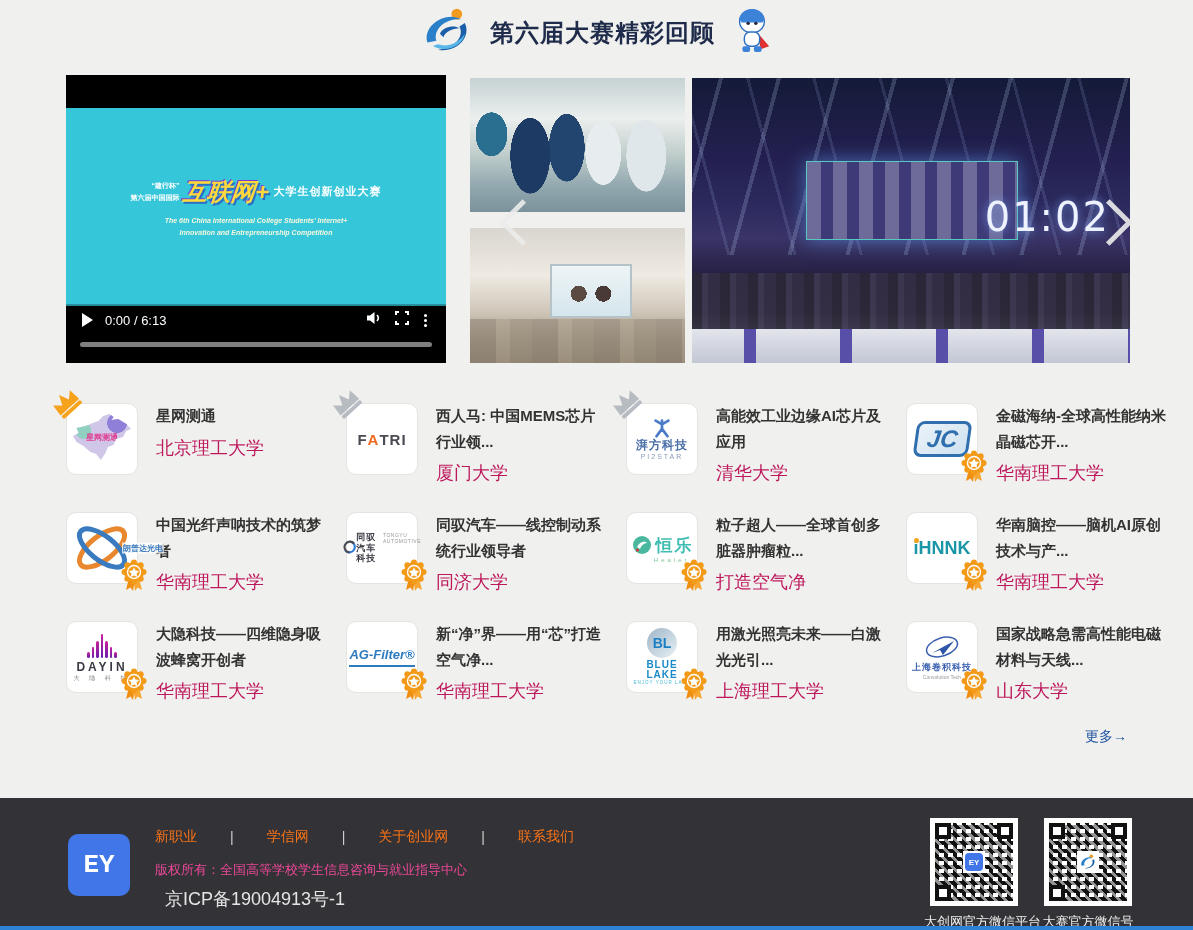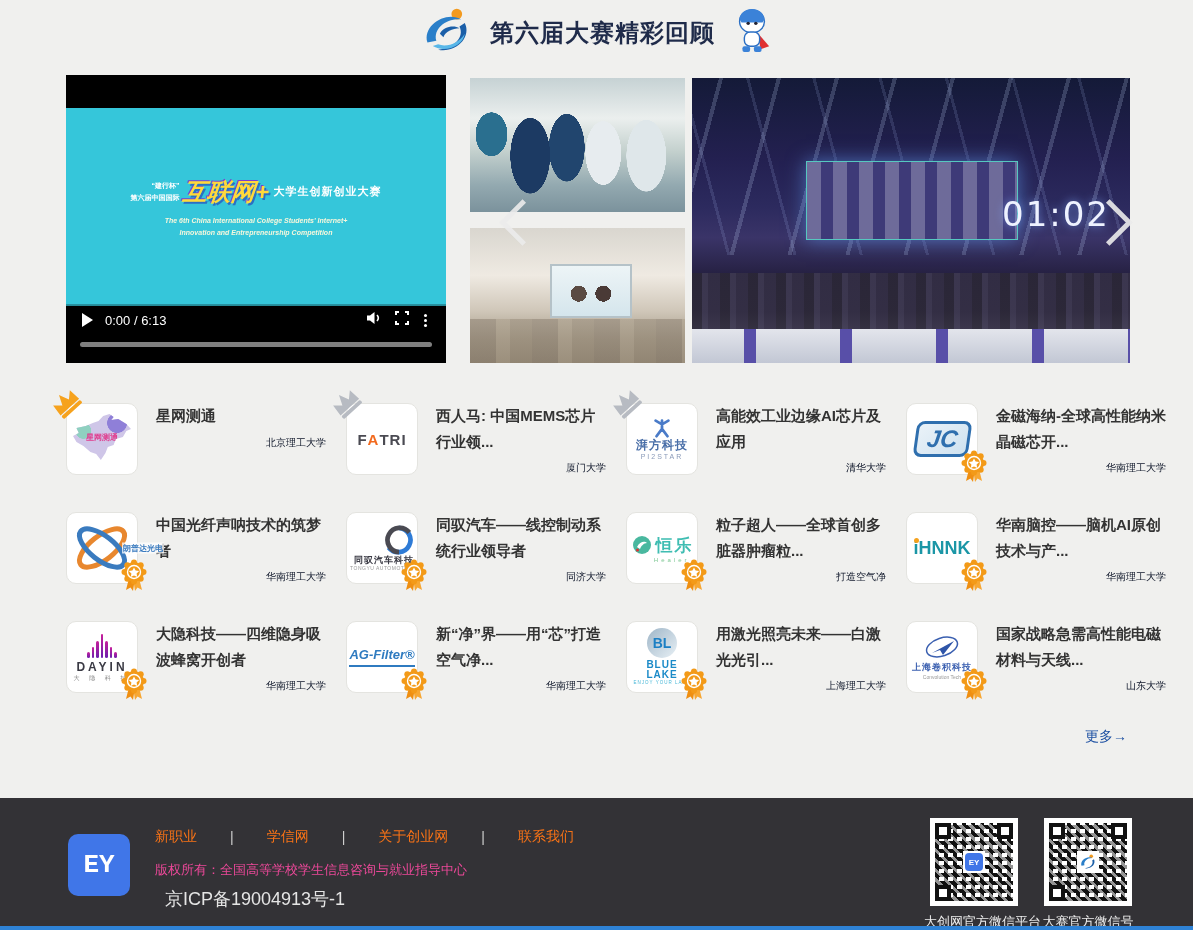--- a/index.html
+++ b/index.html
@@ -53,54 +53,54 @@
       background:repeating-linear-gradient(105deg,transparent 0 26px,rgba(200,220,255,.20) 26px 30px,transparent 30px 56px),
                  repeating-linear-gradient(75deg,transparent 0 34px,rgba(180,200,255,.14) 34px 37px,transparent 37px 64px);}
   .stage-screen{position:absolute;left:26%;top:29%;width:48%;height:27%;background:#3e3a78;
       border:1px solid #56c8c0;box-shadow:0 0 18px rgba(90,140,220,.7);
       background-image:repeating-linear-gradient(90deg,rgba(255,255,255,.25) 0 14px,transparent 14px 26px);}
   .stage-crowd{position:absolute;left:0;right:0;bottom:32px;height:58px;opacity:.92;
       background:repeating-linear-gradient(90deg,#2b2737 0 10px,#3d3850 10px 16px,#332e44 16px 28px);}
   .stage-tables{position:absolute;left:0;right:0;bottom:0;height:34px;
       background:repeating-linear-gradient(90deg,transparent 0 52px,#584fa8 52px 64px,transparent 64px 96px),
                  linear-gradient(180deg,#e3e5ec,#c2c7d4);}
-  .stage-timer{position:absolute;right:20px;top:116px;color:#eef2ff;font-size:34px;letter-spacing:2px;
+  .stage-timer{position:absolute;right:20px;top:116px;color:#eef2ff;font-size:40px;letter-spacing:2px;
       text-shadow:0 0 10px rgba(130,170,255,.8);font-family:"DejaVu Sans",sans-serif;}
   .gal-arrow{position:absolute;width:28px;height:28px;border-left:5px solid rgba(235,235,235,.9);
       border-bottom:5px solid rgba(235,235,235,.9);top:128px;cursor:pointer;}
   .gal-prev{left:36px;transform:rotate(45deg);}
   .gal-next{right:4px;transform:rotate(-135deg);}
 
   
   .grid{position:absolute;left:66px;top:403px;display:grid;grid-template-columns:repeat(4,280px);grid-auto-rows:109px;}
   .card{display:flex;cursor:pointer;}
   .logo-box{width:72px;height:72px;background:#fff;border:1px solid #e4e4e0;border-radius:10px;position:relative;
       display:flex;flex-direction:column;align-items:center;justify-content:center;box-sizing:border-box;flex:none;}
   .card-text{margin-left:18px;width:170px;}
   .card-title{font-size:15px;font-weight:bold;color:#333;line-height:1.7;}
-  .card-univ{font-size:10px;color:#0f172a;margin-top:7px;text-align:right;}
+  .card-univ{font-size:18px;color:#be185d;margin-top:7px;}
   .crown{position:absolute;top:-15px;left:-15px;transform:rotate(-42deg);}
   .medal{position:absolute;right:-12px;bottom:-14px;}
 
   
   .logo-map{width:58px;height:50px;position:relative;background:
       radial-gradient(circle at 76% 18%,#8f7fd8 0 16%,transparent 17%),
       radial-gradient(circle at 18% 34%,#8fd0c0 0 13%,transparent 14%),#cfc6e8;
       clip-path:polygon(63% 0,70% 6%,66% 12%,78% 10%,92% 20%,100% 30%,92% 34%,86% 46%,74% 50%,70% 62%,60% 66%,56% 78%,48% 92%,40% 80%,30% 76%,18% 64%,6% 56%,0 44%,10% 38%,6% 28%,22% 24%,34% 18%,44% 14%,52% 4%);}
   .logo-map span{position:absolute;left:50%;top:46%;transform:translate(-50%,-50%);font-size:8px;font-weight:bold;color:#e03a8c;white-space:nowrap;}
   .logo-fatri{font-weight:800;font-size:15px;color:#4a4a52;letter-spacing:1px;display:flex;}
   .logo-fatri .fa{color:#f26a1e;}
   .logo-pf{display:flex;flex-direction:column;align-items:center;line-height:1.15;}
   .pf-zh{font-size:12px;font-weight:bold;color:#4a6fa8;letter-spacing:1px;}
   .pf-en{font-size:7px;color:#8a9ab8;letter-spacing:2px;}
   .logo-jc{font-style:italic;font-weight:800;font-size:24px;color:#2f6fae;border:3px solid #2f6fae;border-radius:8px;
       padding:1px 9px;transform:skewX(-8deg);background:linear-gradient(135deg,#eaf2f8,#cfe2f0);}
   .logo-atom{position:relative;width:62px;height:58px;display:flex;align-items:center;justify-content:center;}
   .atom-label{position:absolute;left:50%;top:50%;transform:translate(-50%,-50%);font-size:8px;font-weight:bold;color:#3a7bbf;white-space:nowrap;background:rgba(255,255,255,.75);padding:0 1px;margin-left:41px;}
-  .logo-ty{display:flex;flex-direction:column;align-items:flex-end;line-height:1.2;}
+  .logo-ty{display:flex;flex-direction:row;align-items:flex-start;line-height:1.2;}
   .ty-zh{font-size:9px;font-weight:bold;color:#3a3a44;letter-spacing:1px;}
   .ty-en{font-size:5px;color:#999;letter-spacing:.5px;}
   .logo-hl{display:flex;flex-direction:column;align-items:center;}
   .hl-row{display:flex;align-items:center;gap:3px;}
   .hl-zh{font-size:17px;font-weight:bold;color:#3fbdb2;letter-spacing:2px;}
   .hl-en{font-size:6px;color:#7ec894;letter-spacing:3px;align-self:flex-end;margin-right:4px;}
   .logo-ihnnk{font-weight:800;font-size:18px;color:#1b96a6;position:relative;letter-spacing:0;}
   .logo-ihnnk::before{content:"";position:absolute;left:0;top:0;width:5px;height:5px;border-radius:50%;background:#f5a21d;}
   .logo-dayin{display:flex;flex-direction:column;align-items:center;}
   .wave{display:flex;align-items:flex-end;gap:2px;height:26px;margin-bottom:2px;}

